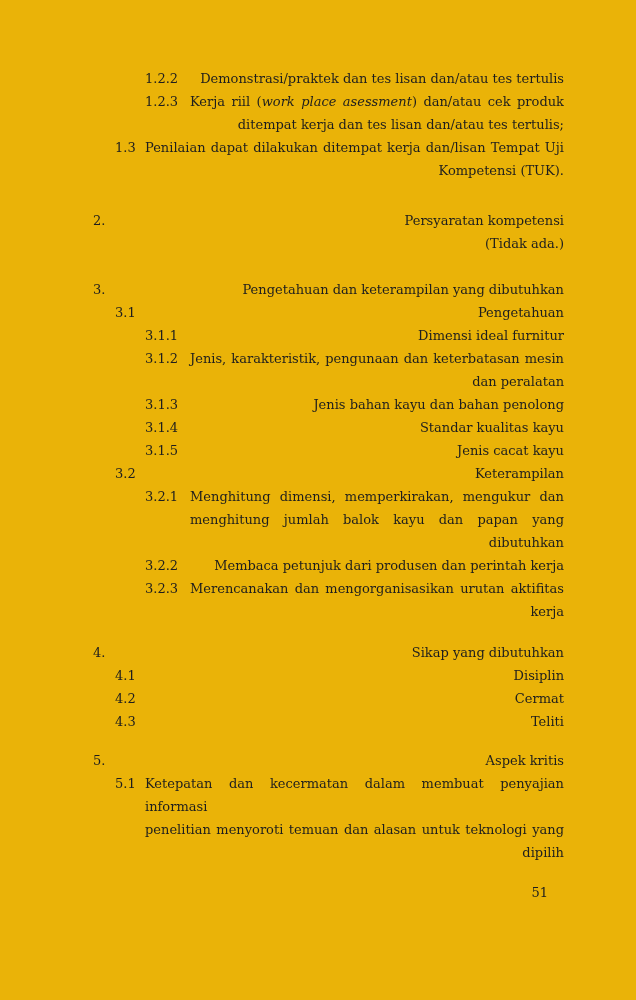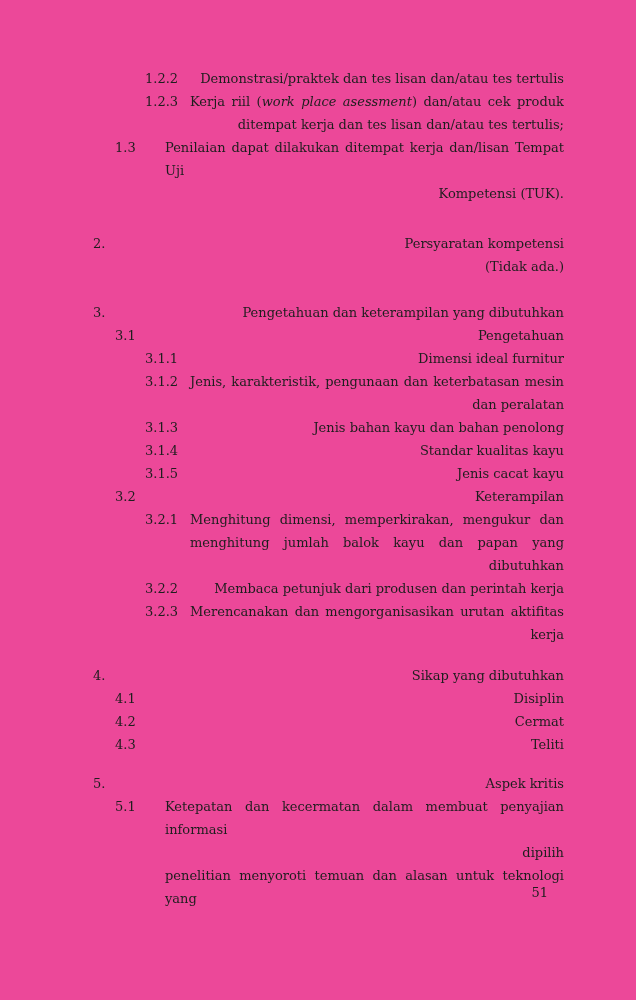--- a/index.html
+++ b/index.html
@@ -9,25 +9,25 @@
     font-family:"DejaVu Serif","Liberation Serif",serif;
     font-size:13px;line-height:23px;
     color:#1e1e1e;
     position:relative;
     overflow:hidden;
   }
   .page{
     position:absolute;inset:0;
     box-sizing:border-box;
     padding:67px 72px 0 93px;
-    background:#ec4899;
+    background:#eab308;
   }
   .item{display:flex;align-items:flex-start;}
   .l0{padding-left:0;}
-  .l1{padding-left:22px;gap:20px;}
+  .l1{padding-left:22px;}
   .l2{padding-left:52px;}
   .num{flex:0 0 auto;white-space:pre;}
   .l0 > .num{width:22px;}
   .l1 > .num{width:30px;}
   .l2 > .num{width:45px;}
   .txt{flex:1 1 auto;min-width:0;}
   .ln{text-align:right;white-space:normal;}
   .ln.j{text-align:justify;text-align-last:justify;}
   .it{font-style:italic;}
   .g27{margin-top:27px;}
@@ -195,20 +195,20 @@
     <span class="num">5.</span>
     <div class="txt">
       <div class="ln">Aspek kritis</div>
     </div>
   </div>
 
   <div class="item l1">
     <span class="num">5.1</span>
     <div class="txt">
       <div class="ln j">Ketepatan dan kecermatan dalam membuat penyajian informasi</div>
+      <div class="ln j">penelitian menyoroti temuan dan alasan untuk teknologi yang</div>
       <div class="ln">dipilih</div>
-      <div class="ln j">penelitian menyoroti temuan dan alasan untuk teknologi yang</div>
     </div>
   </div>
 
   <div class="pagenum">51</div>
 
 </div>
 
 </body></html>

